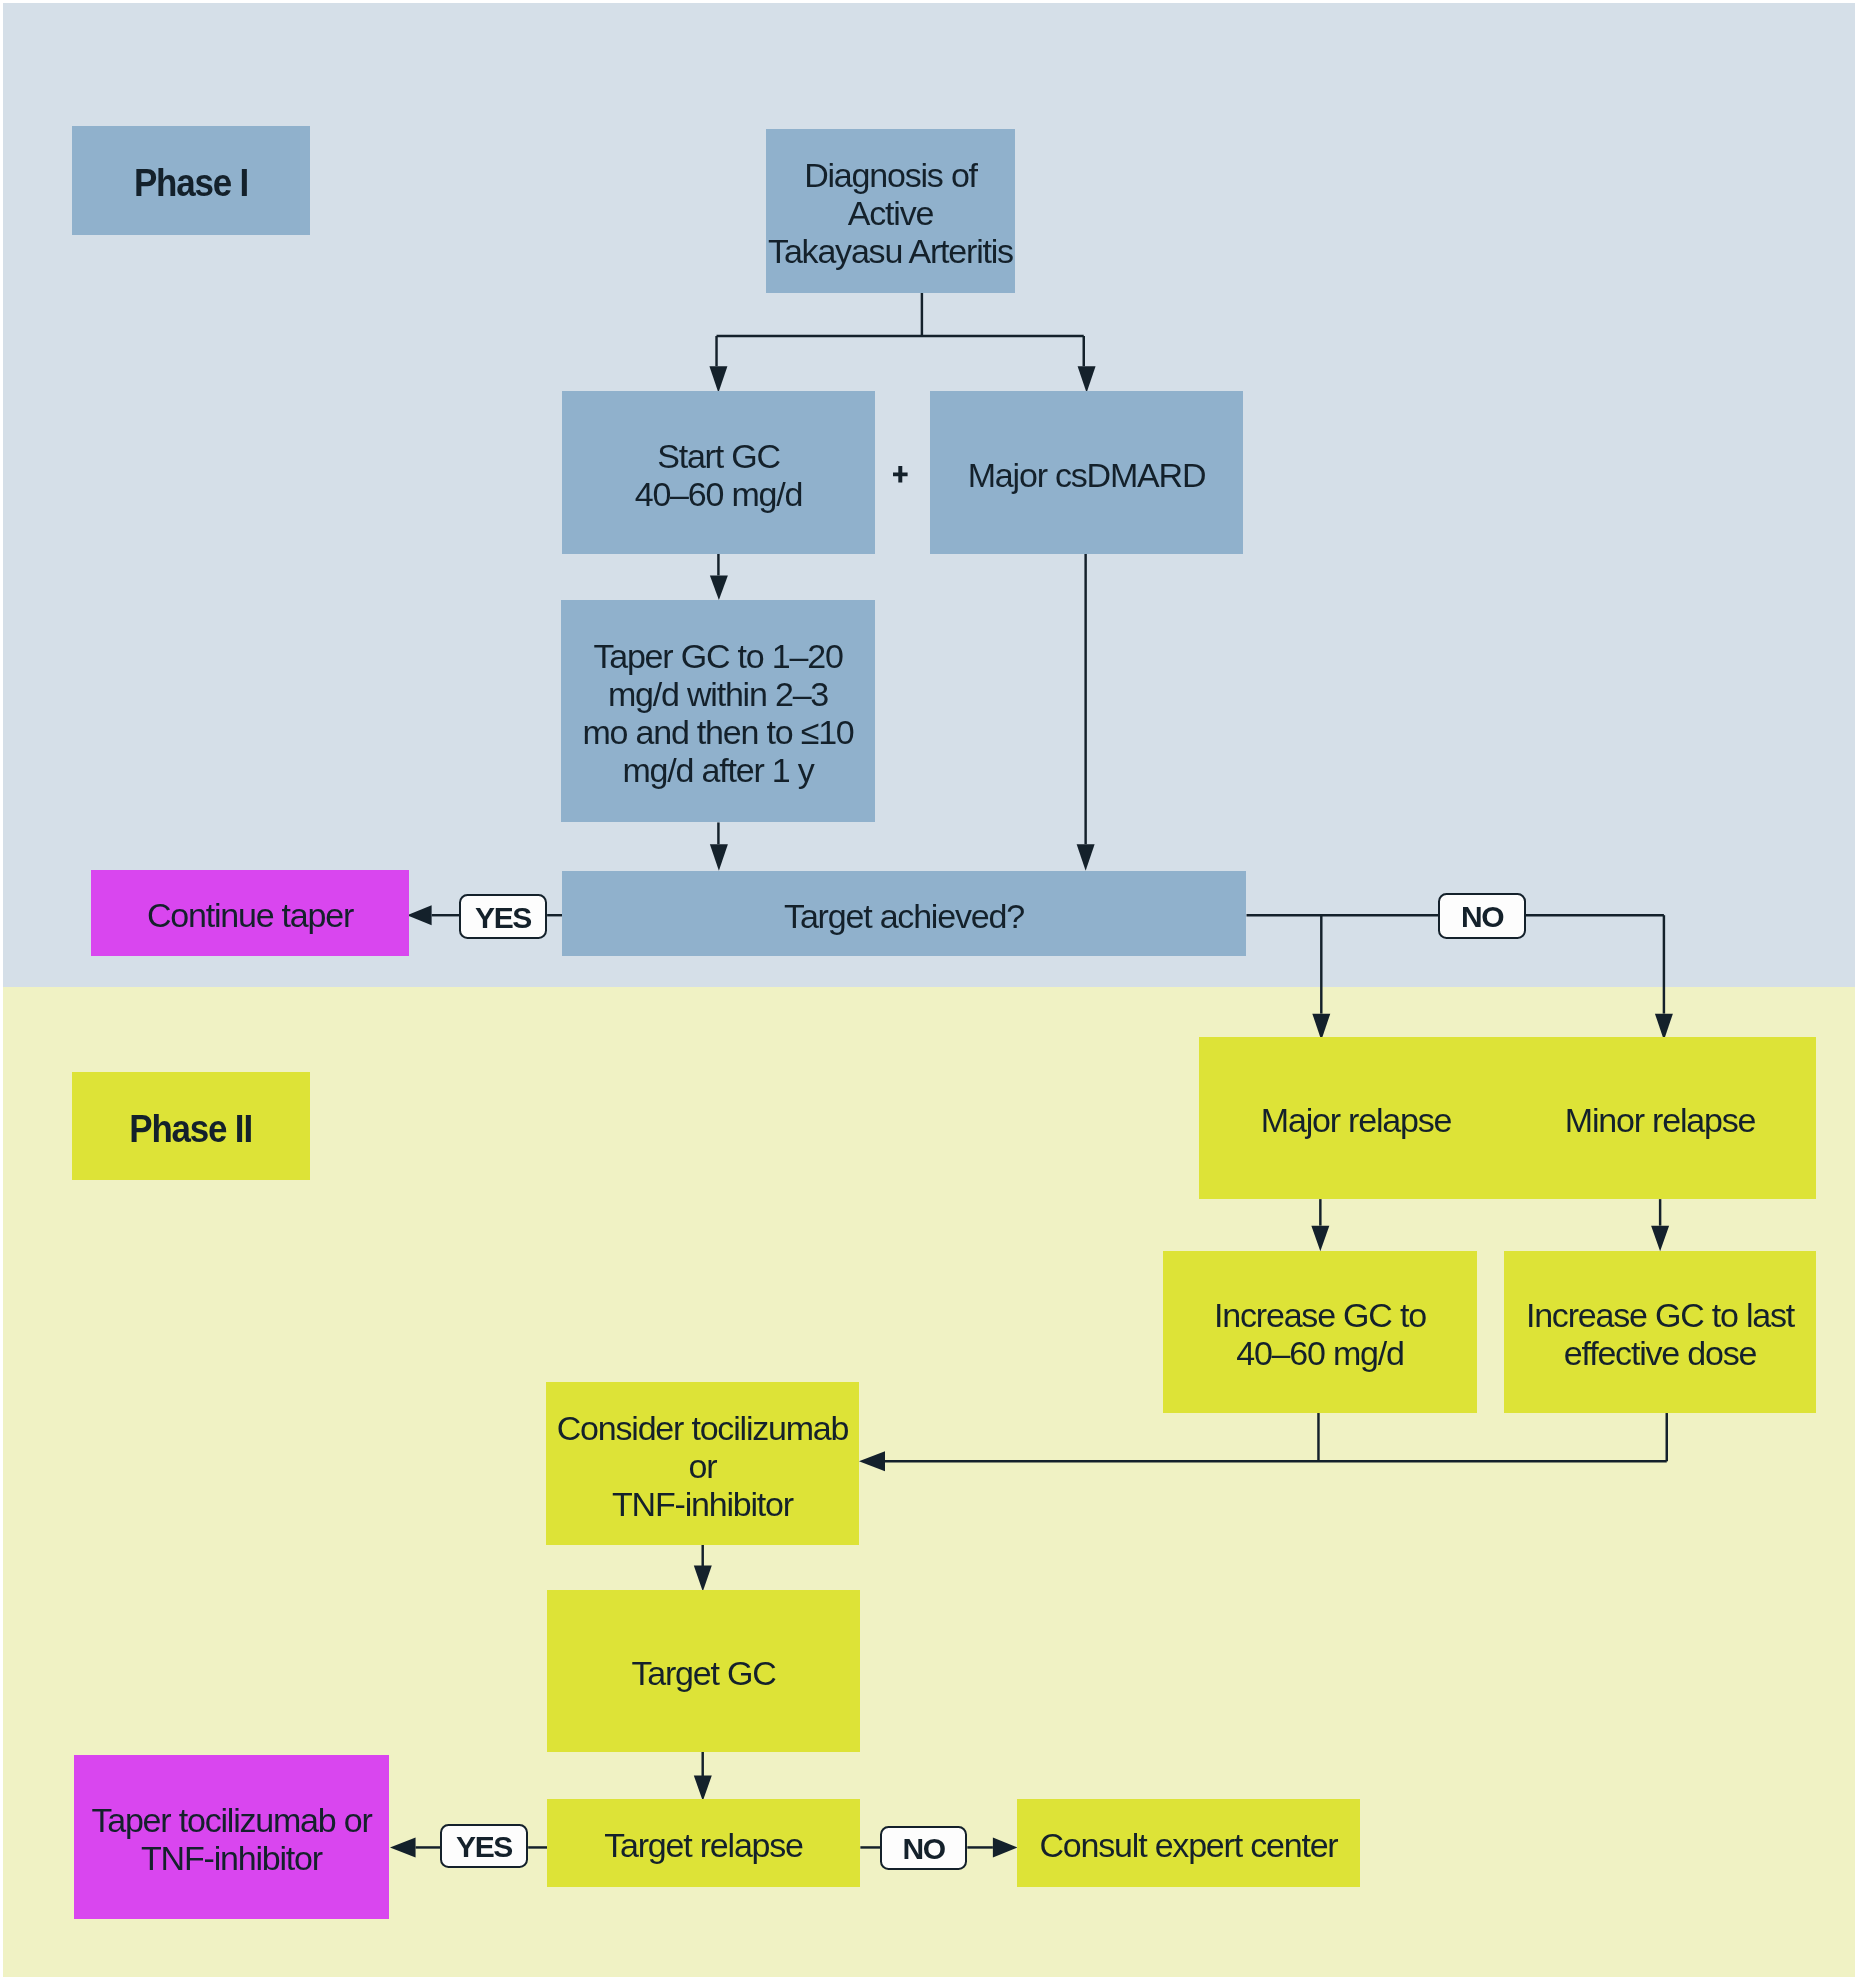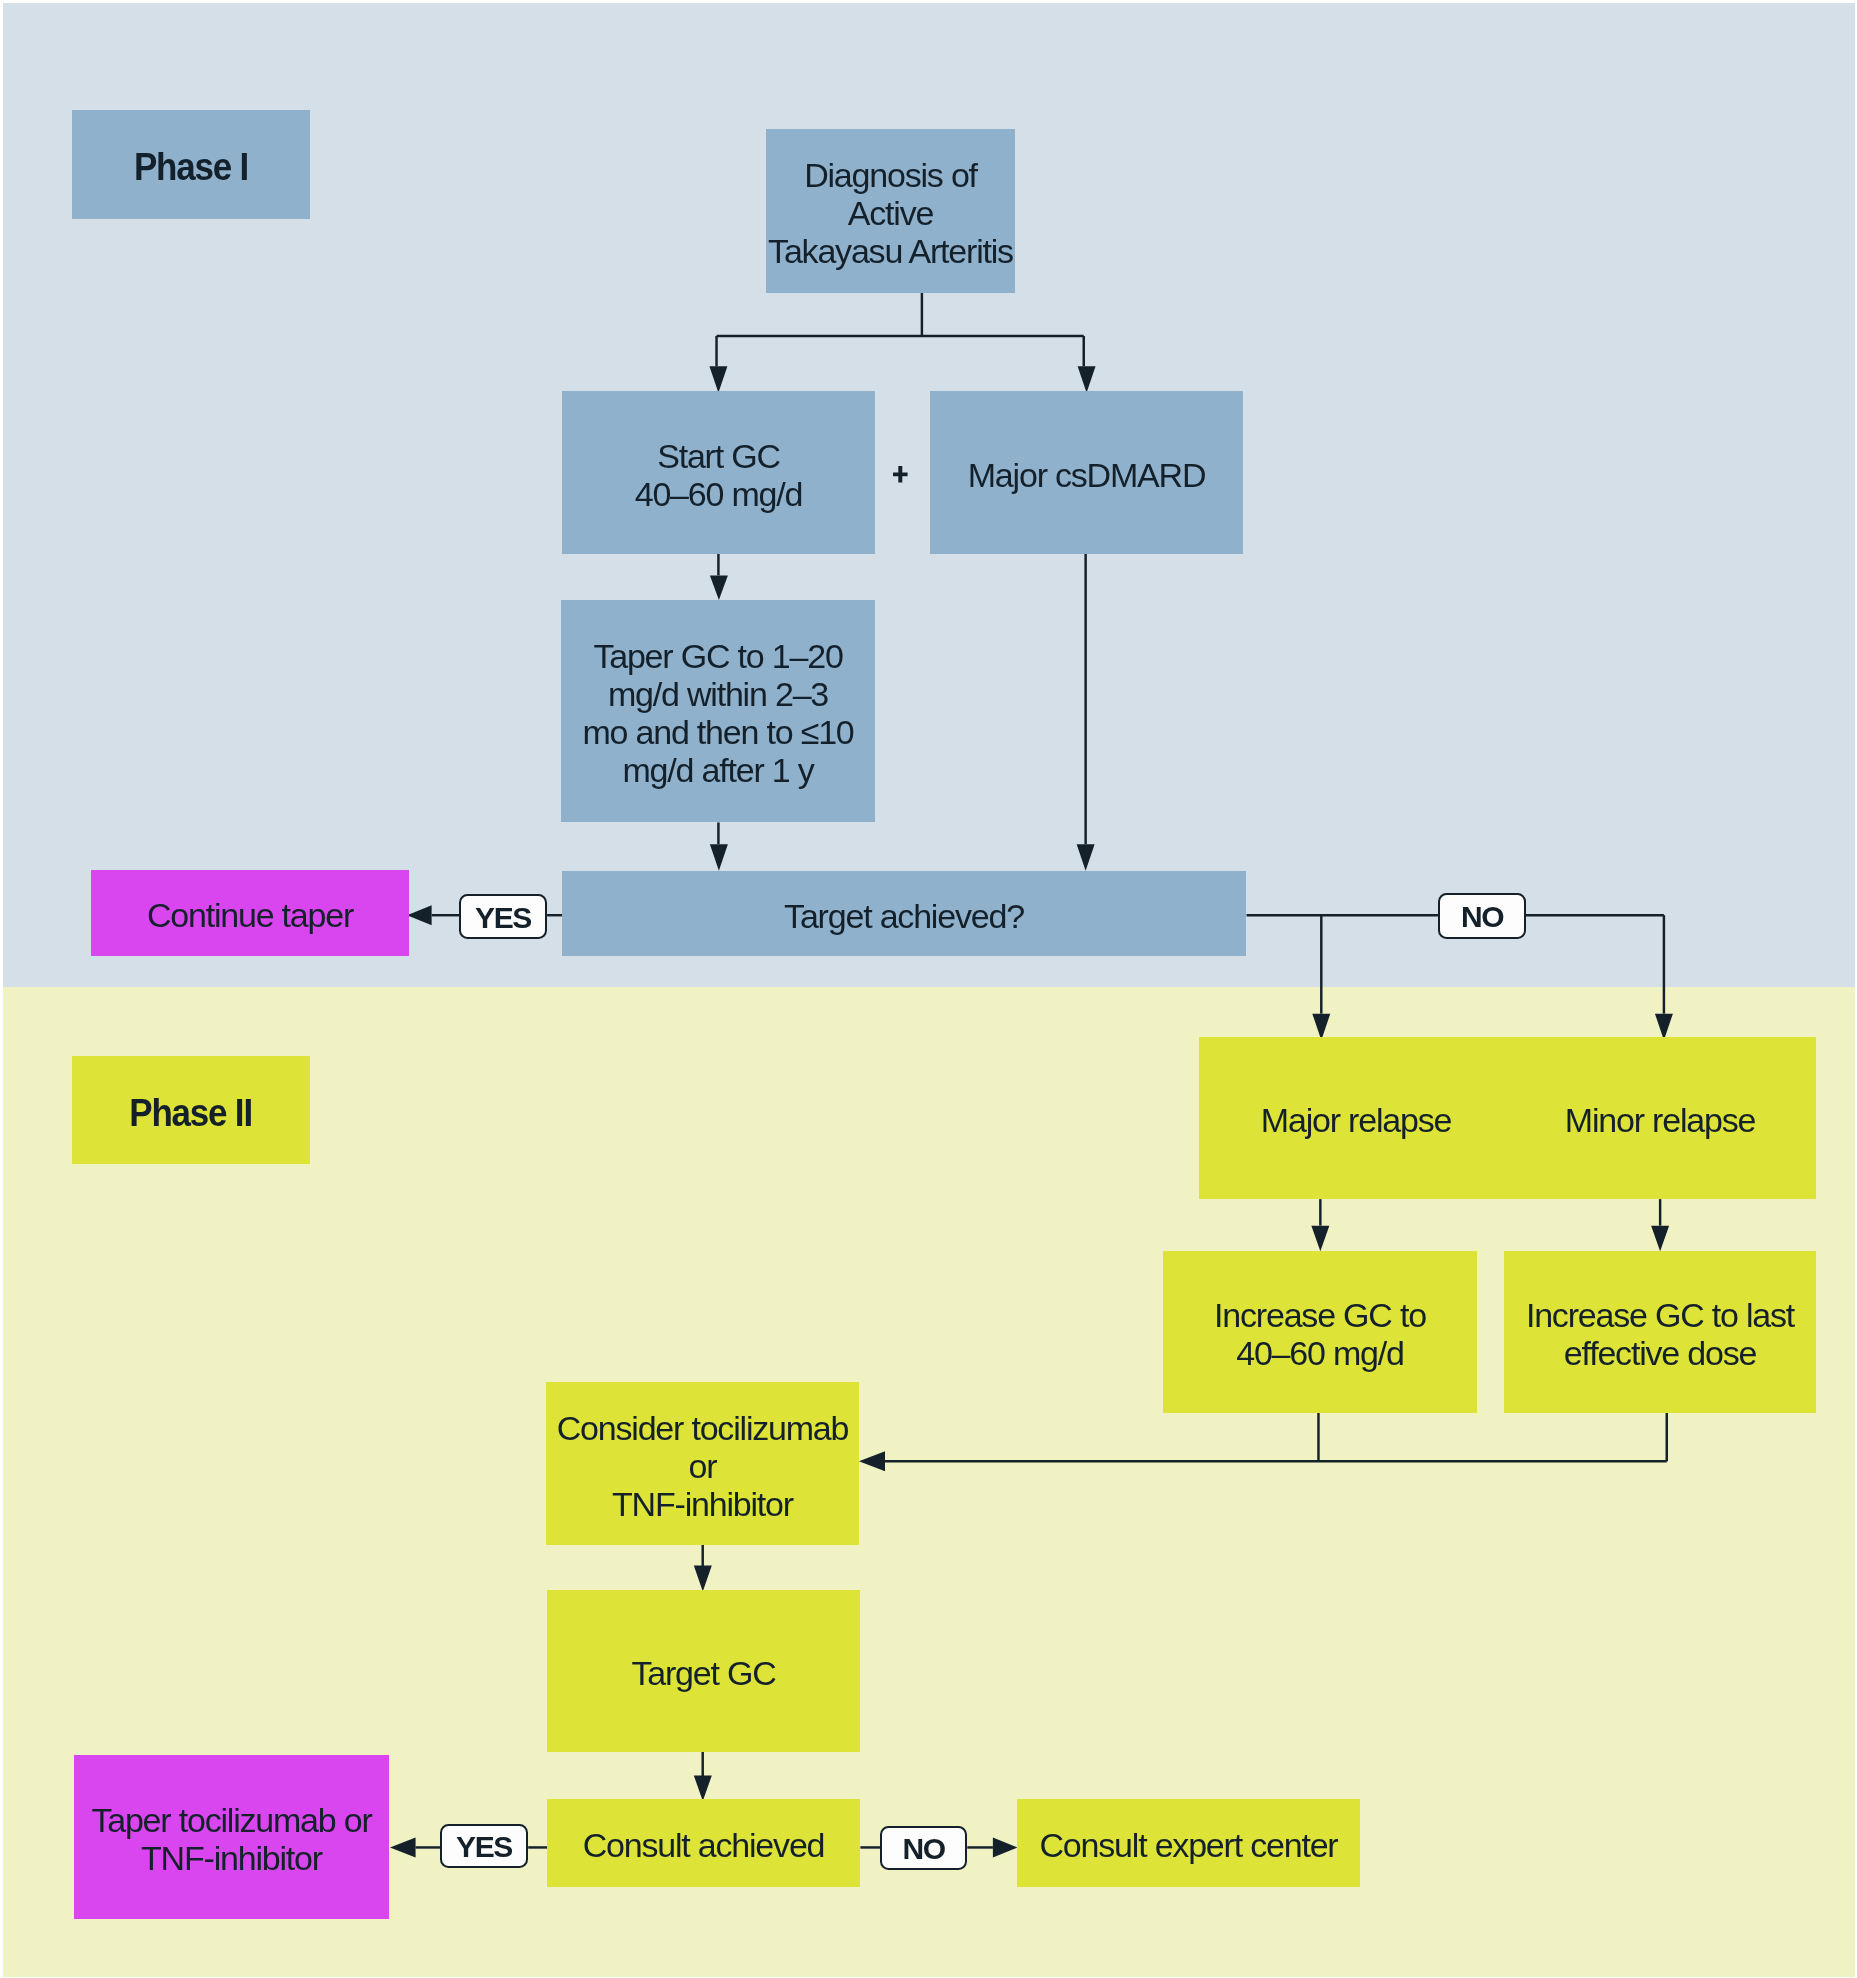--- a/index.html
+++ b/index.html
@@ -10,21 +10,21 @@
   .band{position:absolute;left:0;width:1858px;}
   #band-phase1{top:2.8px;left:2.8px;width:1852px;height:984px;background:#d5dfe8;}
   #band-phase2{top:987px;left:2.8px;width:1852px;height:990px;background:#f0f2c4;}
   .node{position:absolute;display:flex;align-items:center;justify-content:center;
         text-align:center;color:#14212b;box-sizing:border-box;
         font-size:34px;letter-spacing:-1.2px;line-height:38px;}
   .node>span{position:relative;top:2.4px;}
   .blue{background:#90b1cc;}
   .yellow{background:#dde337;}
   .green{background:#d946ef;}
-  .phaselabel{font-weight:bold;font-size:38px;letter-spacing:-1.3px;line-height:42px;}
+  .phaselabel{font-weight:bold;font-size:38px;letter-spacing:-1.3px;line-height:42px;margin-top:16px;}
   .phaselabel>span{top:2.8px;display:inline-block;transform:scaleX(0.92) translateZ(0);}
   svg#wires{position:absolute;left:0;top:0;width:1858px;height:1979px;}
   .pill{position:absolute;background:#fdfdfd;border:2.6px solid #14212b;border-radius:8.5px;
         display:flex;align-items:center;justify-content:center;font-weight:bold;color:#14212b;
         box-sizing:border-box;font-size:30px;letter-spacing:-1.4px;}
   .pill>span{position:relative;top:1.4px;}
   .plus{position:absolute;line-height:0;}
   .plus .sr{position:absolute;width:0.9px;height:0.9px;overflow:hidden;clip:rect(0,0,0,0);}
 </style>
 </head>
@@ -145,21 +145,21 @@
 
   <div class="node yellow" style="left:546px;top:1382px;width:313px;height:163px;">
       <span>Consider tocilizumab<br>or<br>TNF-inhibitor</span>
     </div>
 
   <div class="node yellow" style="left:547px;top:1590px;width:313px;height:162px;">
       <span>Target GC</span>
     </div>
 
   <div class="node yellow" style="left:547px;top:1799px;width:313px;height:88px;">
-      <span>Consult achieved</span>
+      <span>Target relapse</span>
     </div>
 
   <div class="node green" style="left:74px;top:1755px;width:315px;height:164px;">
       <span>Taper tocilizumab or<br>TNF-inhibitor</span>
     </div>
 
   <div class="node yellow" style="left:1017px;top:1799px;width:343px;height:88px;">
       <span>Consult expert center</span>
     </div>
 

